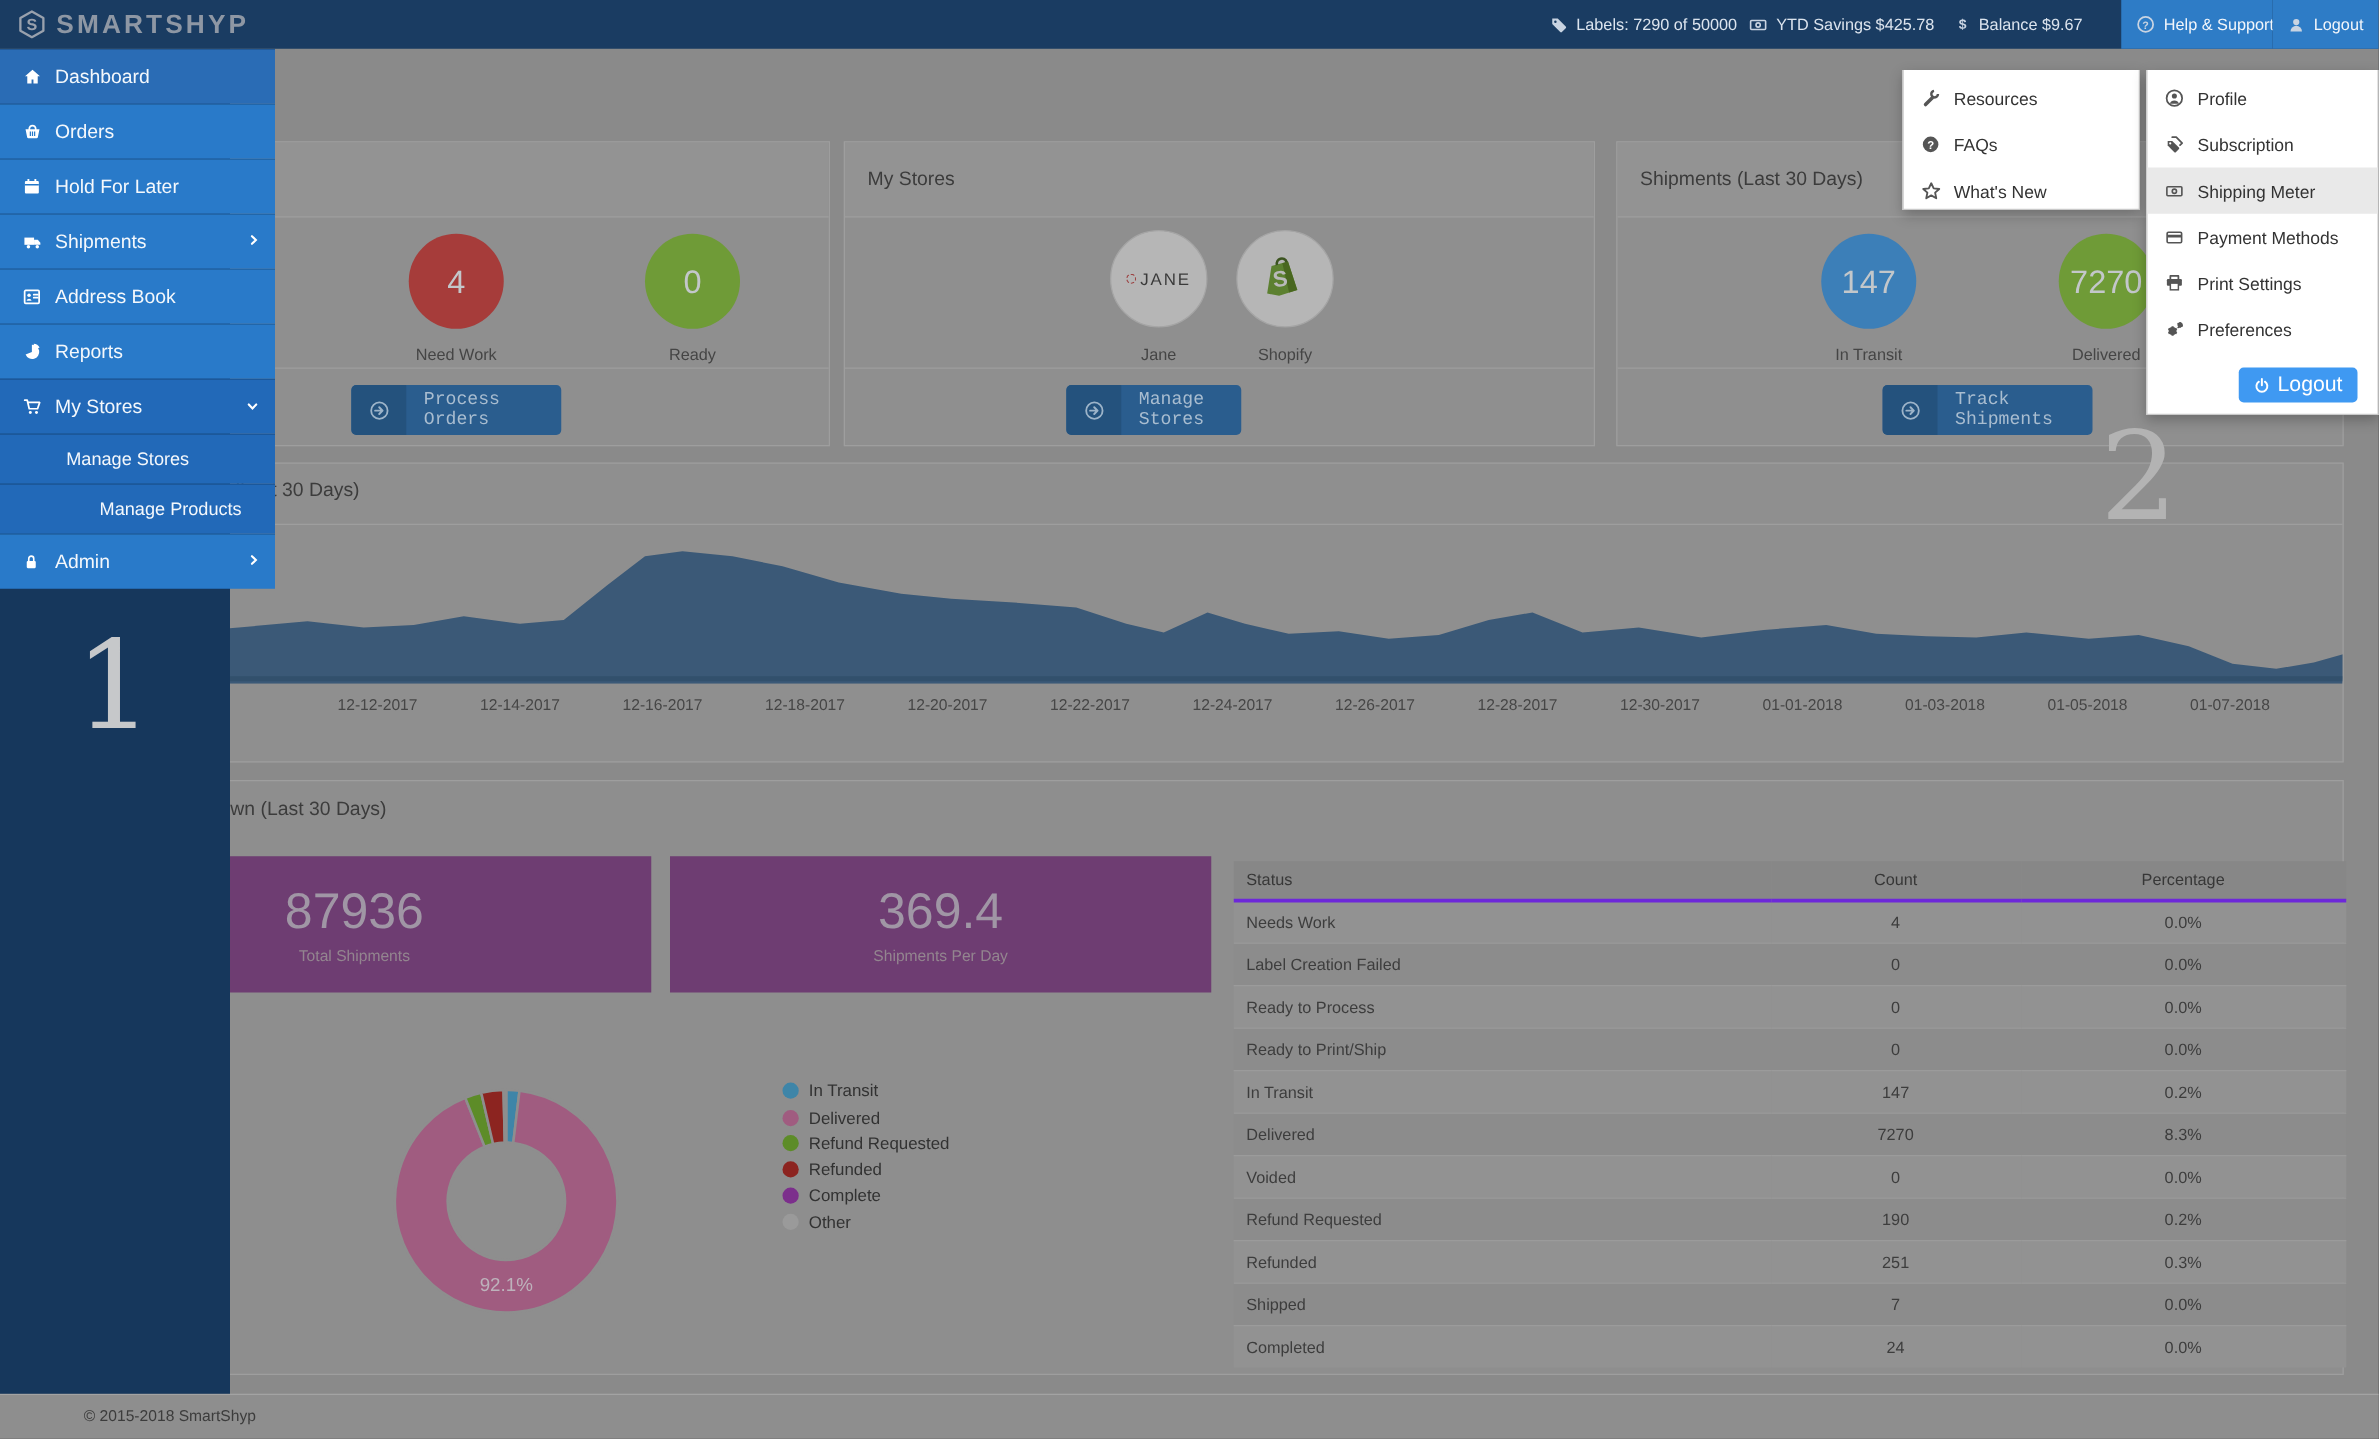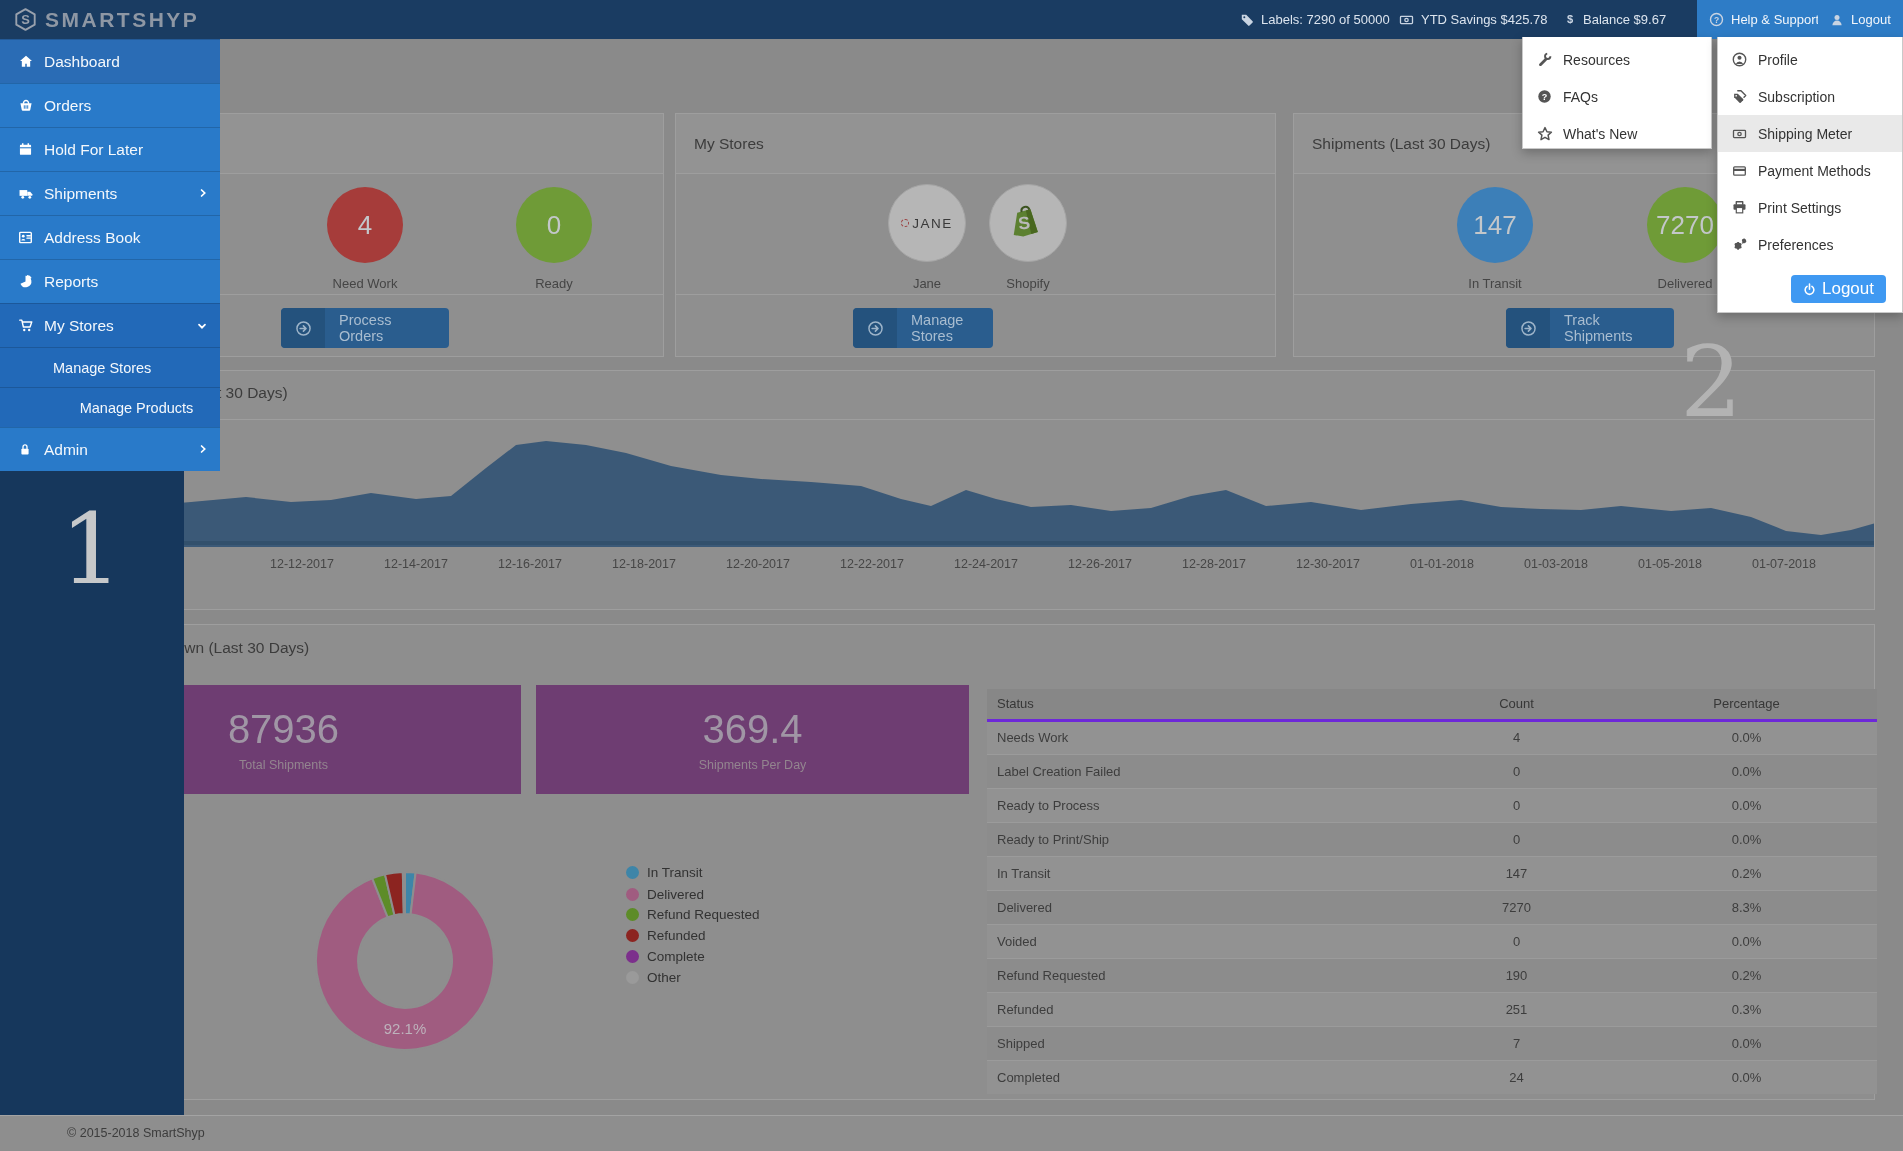--- a/index.html
+++ b/index.html
@@ -31,21 +31,21 @@
   
   .panel{position:absolute;background:#8f8f8f;border:1px solid #9e9e9e;z-index:1;}
   .panel-header{position:absolute;left:0;top:0;right:0;height:60px;background:#939393;
     border-bottom:1px solid #9e9e9e;}
   .panel-title{position:absolute;left:18px;top:21px;font-size:15.5px;color:#3c3c3c;}
   .stat-circle{position:absolute;width:76px;height:76px;border-radius:50%;top:73px;
     display:flex;align-items:center;justify-content:center;color:#c3c7ca;font-size:26px;}
   .stat-label{position:absolute;top:162px;width:160px;text-align:center;font-size:13px;color:#454545;}
   .card-footer-line{position:absolute;left:0;right:0;top:180px;border-top:1px solid #9e9e9e;}
   .btn{position:absolute;top:194px;height:40px;background:#2a5d8e;border-radius:4px;
-    display:flex;align-items:stretch;color:#a9bdd0;font-size:14.5px;cursor:pointer;overflow:hidden;}
+    display:flex;align-items:stretch;color:#a9bdd0;font-size:14.5px;cursor:pointer;overflow:hidden;font-family:Liberation Mono, monospace;}
   .btn .iconseg{width:44px;background:#24527d;display:flex;align-items:center;justify-content:center;
     color:#9db4c9;border-radius:4px 0 0 4px;}
   .btn .btnlbl{flex:1;display:flex;align-items:center;justify-content:center;padding:0 14px;}
   .avatar{position:absolute;top:70px;width:78px;height:78px;border-radius:50%;background:#b6b6b6;
     border:1px solid #a5a5a5;display:flex;align-items:center;justify-content:center;}
   .jane-inner{display:flex;align-items:center;gap:3px;color:#3a3a3a;font-size:13.5px;letter-spacing:1.5px;}
   .jane-dot{width:8px;height:8px;border:1.6px dashed #9c4343;border-radius:50%;}
 
   
   #volume-panel{left:30px;top:370px;width:1845px;height:240px;}
@@ -78,21 +78,21 @@
   #status-table td{height:34px;padding-left:10px;border-top:1px solid #9b9b9b;}
   #status-table tr:nth-child(odd) td{background:#929292;}
   #status-table tr:nth-child(even) td{background:#8c8c8c;}
 
   
   .footer{position:absolute;left:0;top:1115px;width:1903px;height:36px;background:#8e8e8e;
     border-top:1px solid #a3a3a3;z-index:2;}
   .footer span{position:absolute;left:67px;top:10px;font-size:12.5px;color:#3c3c3c;}
 
   
-  .menu{position:absolute;top:37px;background:#ffffff;border:1px solid #c9c9c9;border-top:none;
+  .menu{position:absolute;top:56px;background:#ffffff;border:1px solid #c9c9c9;border-top:none;
     box-shadow:0 4px 10px rgba(0,0,0,0.25);z-index:50;padding:4px 0;}
   #help-menu{left:1522px;width:190px;height:112px;}
   #account-menu{left:1717px;width:186px;height:276px;}
   .menu-item{height:37px;display:flex;align-items:center;font-size:14px;color:#333;cursor:pointer;}
   .menu-item .icon{width:26px;margin-left:14px;color:#555;}
   .menu-item.hl{background:#e9e9e9;}
   .logout-btn{position:absolute;right:16px;top:238px;height:28px;padding:0 12px;background:#3f99f2;
     border-radius:4px;color:#fff;font-size:17px;display:flex;align-items:center;gap:6px;cursor:pointer;}
   .logout-btn .icon{color:#fff;}
 

